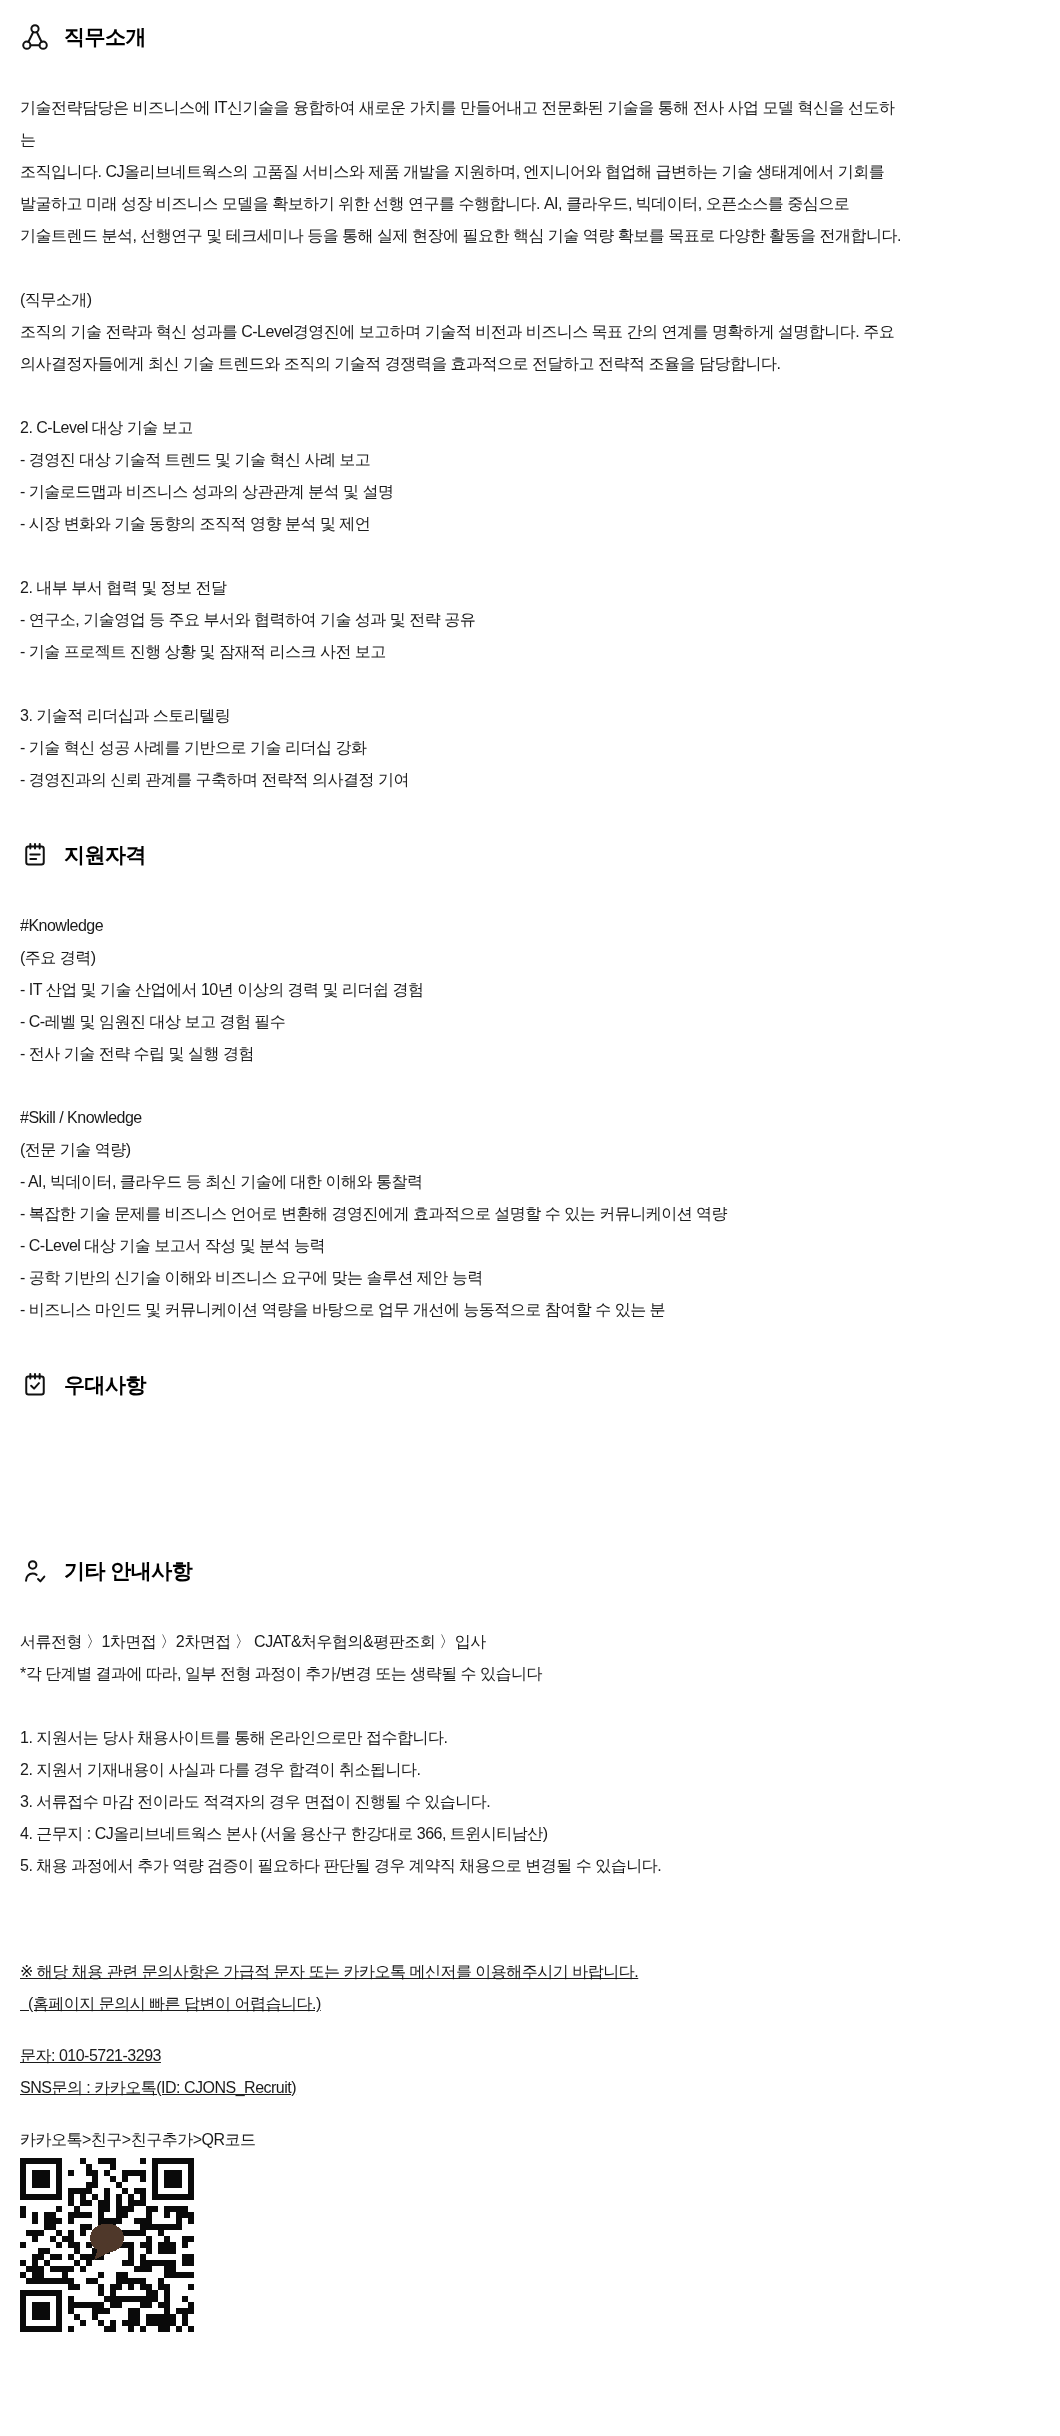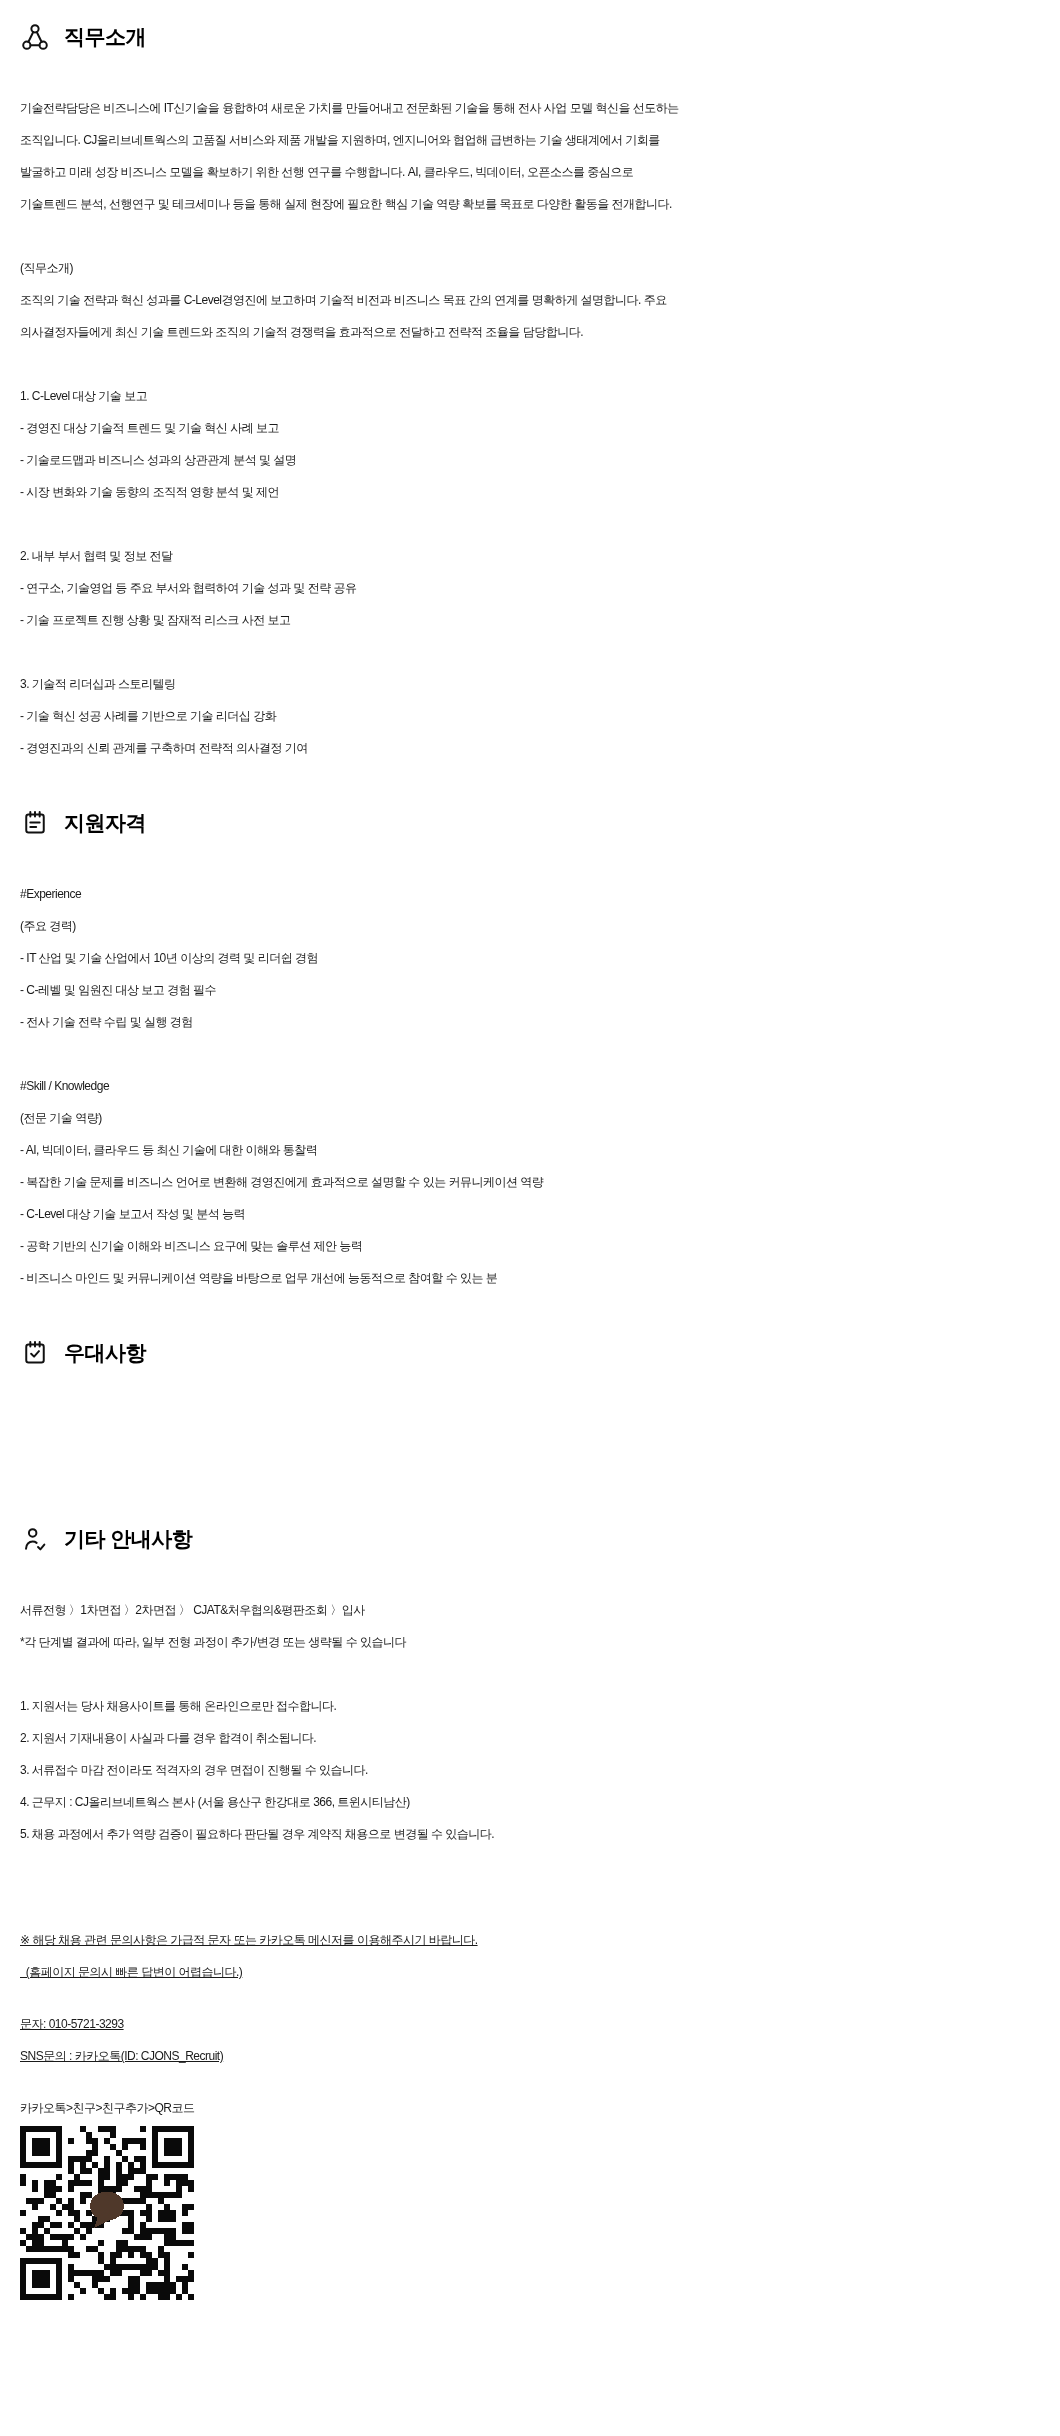--- a/index.html
+++ b/index.html
@@ -32,21 +32,21 @@
     letter-spacing:-0.5px;
   }
   .sec-icon{
     width:30px;height:30px;
     display:inline-flex;
     align-items:center;justify-content:center;
     flex:0 0 auto;
   }
   .sec-icon svg{width:28px;height:28px;display:block;}
   .block{
-    font-size:12px;
+    font-size:16px;
     line-height:32px;
     letter-spacing:-0.5px;
     white-space:pre-wrap;
     color:#1a1a1a;
     margin:0 0 32px 0;
     max-width:1020px;
   }
   .mt-74{margin-top:74px;}
   .mb-20{margin-bottom:20px;text-decoration:underline;}
   .mb-4{margin-bottom:0;}
@@ -76,21 +76,21 @@
       </span>
       <h2>직무소개</h2>
     </div>
     <div class="block">기술전략담당은 비즈니스에 IT신기술을 융합하여 새로운 가치를 만들어내고 전문화된 기술을 통해 전사 사업 모델 혁신을 선도하는
 조직입니다. CJ올리브네트웍스의 고품질 서비스와 제품 개발을 지원하며, 엔지니어와 협업해 급변하는 기술 생태계에서 기회를
 발굴하고 미래 성장 비즈니스 모델을 확보하기 위한 선행 연구를 수행합니다. AI, 클라우드, 빅데이터, 오픈소스를 중심으로
 기술트렌드 분석, 선행연구 및 테크세미나 등을 통해 실제 현장에 필요한 핵심 기술 역량 확보를 목표로 다양한 활동을 전개합니다.</div>
     <div class="block">(직무소개)
 조직의 기술 전략과 혁신 성과를 C-Level경영진에 보고하며 기술적 비전과 비즈니스 목표 간의 연계를 명확하게 설명합니다. 주요
 의사결정자들에게 최신 기술 트렌드와 조직의 기술적 경쟁력을 효과적으로 전달하고 전략적 조율을 담당합니다.</div>
-    <div class="block">1. C-Level 대상 기술 보고
+    <div class="block">2. C-Level 대상 기술 보고
 - 경영진 대상 기술적 트렌드 및 기술 혁신 사례 보고
 - 기술로드맵과 비즈니스 성과의 상관관계 분석 및 설명
 - 시장 변화와 기술 동향의 조직적 영향 분석 및 제언</div>
     <div class="block">2. 내부 부서 협력 및 정보 전달
 - 연구소, 기술영업 등 주요 부서와 협력하여 기술 성과 및 전략 공유
 - 기술 프로젝트 진행 상황 및 잠재적 리스크 사전 보고</div>
     <div class="block">3. 기술적 리더십과 스토리텔링
 - 기술 혁신 성공 사례를 기반으로 기술 리더십 강화
 - 경영진과의 신뢰 관계를 구축하며 전략적 의사결정 기여</div>
   </section>
@@ -102,21 +102,21 @@
           <rect x="4.5" y="4.8" width="15" height="15.4" rx="2"></rect>
           <path d="M8 2.6 V6.4"></path>
           <path d="M12 2.6 V6.4"></path>
           <path d="M16 2.6 V6.4"></path>
           <path d="M8 11.5 H16"></path>
           <path d="M8 15.5 H13"></path>
         </svg>
       </span>
       <h2>지원자격</h2>
     </div>
-    <div class="block">#Experience
+    <div class="block">#Knowledge
 (주요 경력)
 - IT 산업 및 기술 산업에서 10년 이상의 경력 및 리더쉽 경험
 - C-레벨 및 임원진 대상 보고 경험 필수
 - 전사 기술 전략 수립 및 실행 경험</div>
     <div class="block">#Skill / Knowledge
 (전문 기술 역량)
 - AI, 빅데이터, 클라우드 등 최신 기술에 대한 이해와 통찰력
 - 복잡한 기술 문제를 비즈니스 언어로 변환해 경영진에게 효과적으로 설명할 수 있는 커뮤니케이션 역량
 - C-Level 대상 기술 보고서 작성 및 분석 능력
 - 공학 기반의 신기술 이해와 비즈니스 요구에 맞는 솔루션 제안 능력

